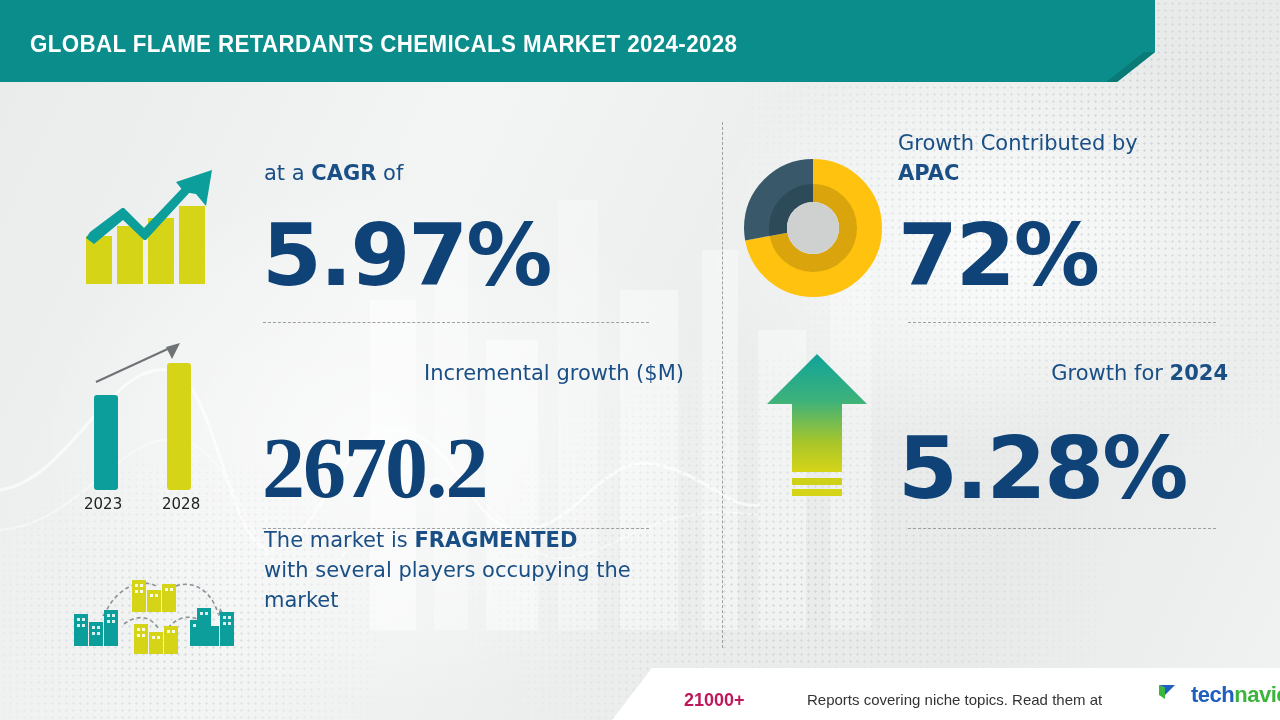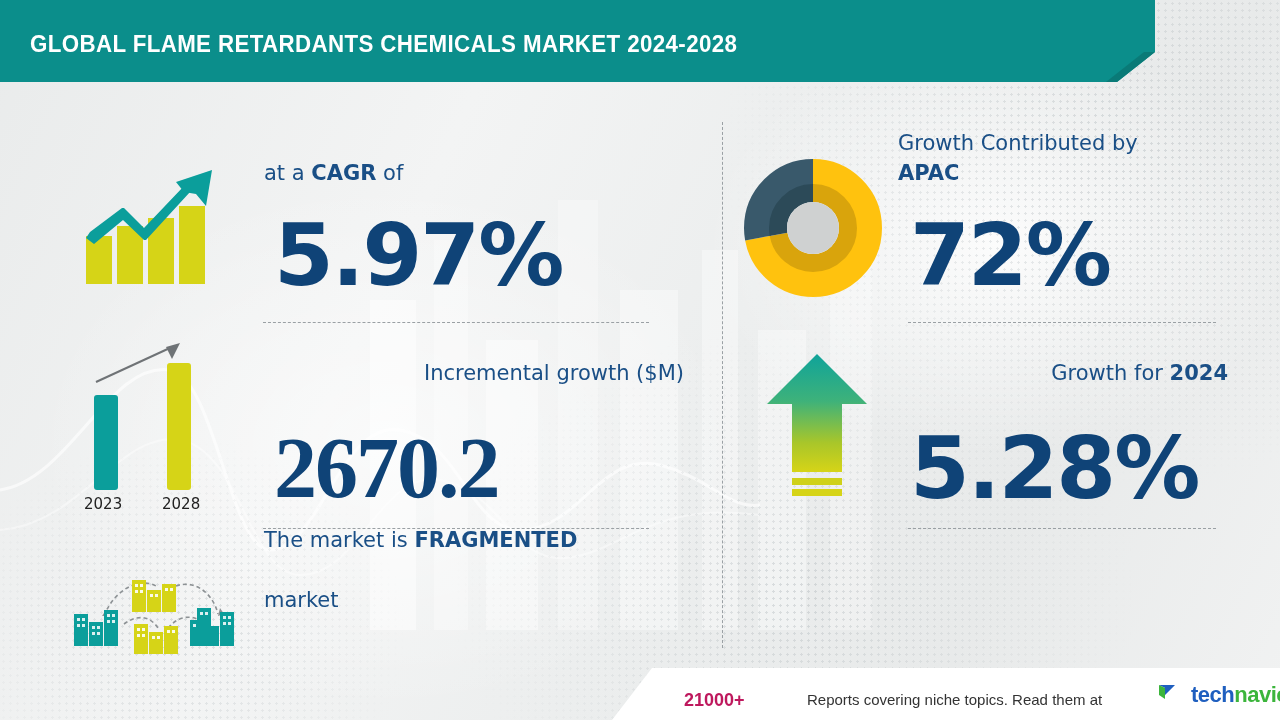--- a/index.html
+++ b/index.html
@@ -81,21 +81,21 @@
   }
 
   
   .stat-label {
     position:absolute; color:#1a4f86; font-size:21px; line-height:30px;
     font-family:"DejaVu Sans", sans-serif; font-weight:400; z-index:3;
   }
   .stat-label b { font-weight:700; }
   .stat-value {
     position:absolute; color:#0f4377; font-weight:700;
-    font-family:"DejaVu Sans", sans-serif; z-index:3; letter-spacing:-2px;margin-left:12px;
+    font-family:"DejaVu Sans", sans-serif; z-index:3; letter-spacing:-2px;
   }
 
   #cagr-label   { left:264px; top:128px; width:420px; }
   #cagr-value   { left:262px; top:205px; font-size:86px; }
   #inc-label    { left:264px; top:358px; width:420px;text-align:right; }
   #inc-value    { left:262px; top:418px; font-size:86px;font-family:Liberation Serif, serif; }
   #frag-label   { left:264px; top:525px; width:420px; }
 
   #apac-label   { left:898px; top:128px; width:330px; }
   #apac-value   { left:898px; top:205px; font-size:86px; }
@@ -269,21 +269,21 @@
     <rect x="151" y="58" width="3" height="3"></rect>
       <rect x="156" y="58" width="3" height="3"></rect>
     <rect x="151" y="64" width="3" height="3"></rect>
       <rect x="156" y="64" width="3" height="3"></rect>
     <rect x="121" y="66" width="3" height="3"></rect>
   </g>
 </svg>
 
 <div class="stat-label" id="frag-label">
   <span><span>The market is </span><b>FRAGMENTED</b></span><br>
-  <br>
+  <span>with several players occupying the</span><br>
   <span>market</span>
 </div>
 
 <svg class="icon" id="icon-donut" viewBox="0 0 140 140">
 
   <circle cx="70" cy="70" r="56" fill="none" stroke="#FFC20E" stroke-width="26" stroke-dasharray="253.3 98.5" transform="rotate(-90 70 70)"></circle>
 
   <circle cx="70" cy="70" r="56" fill="none" stroke="#39596B" stroke-width="26" stroke-dasharray="98.5 253.3" stroke-dashoffset="-253.3" transform="rotate(-90 70 70)"></circle>
 
   <circle cx="70" cy="70" r="35" fill="none" stroke="#D9A40C" stroke-width="18" stroke-dasharray="158.3 61.6" transform="rotate(-90 70 70)"></circle>

